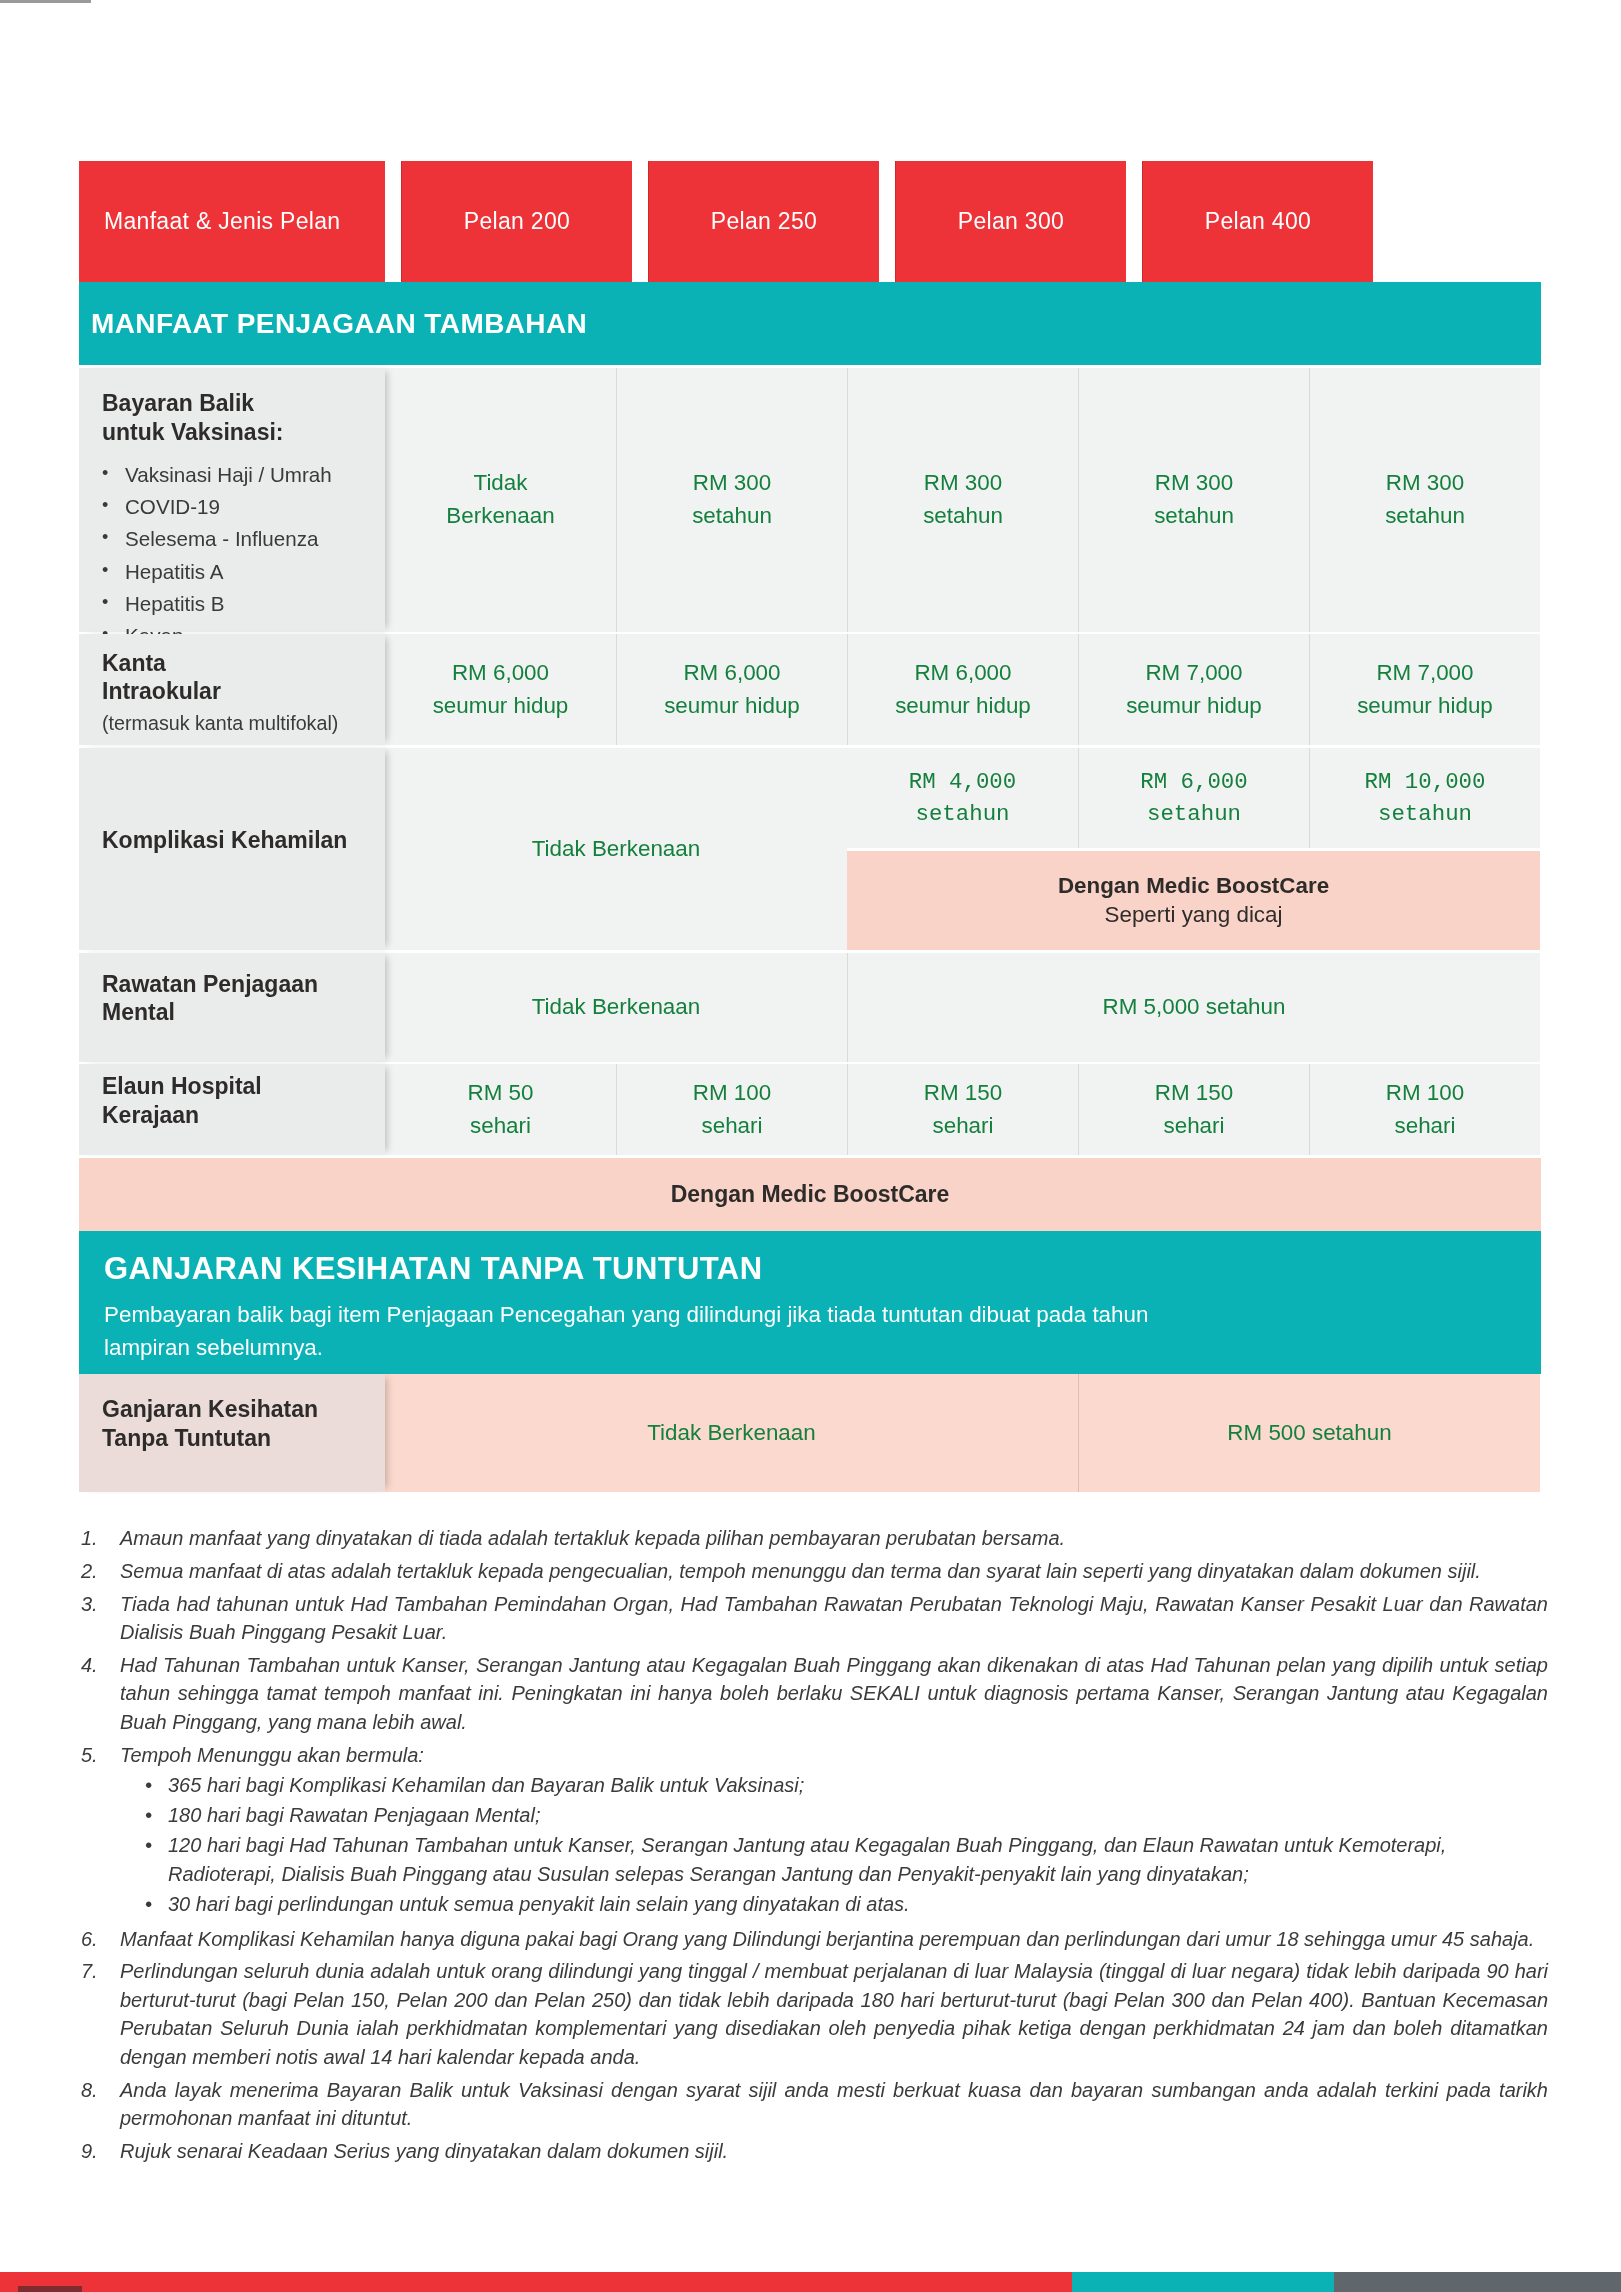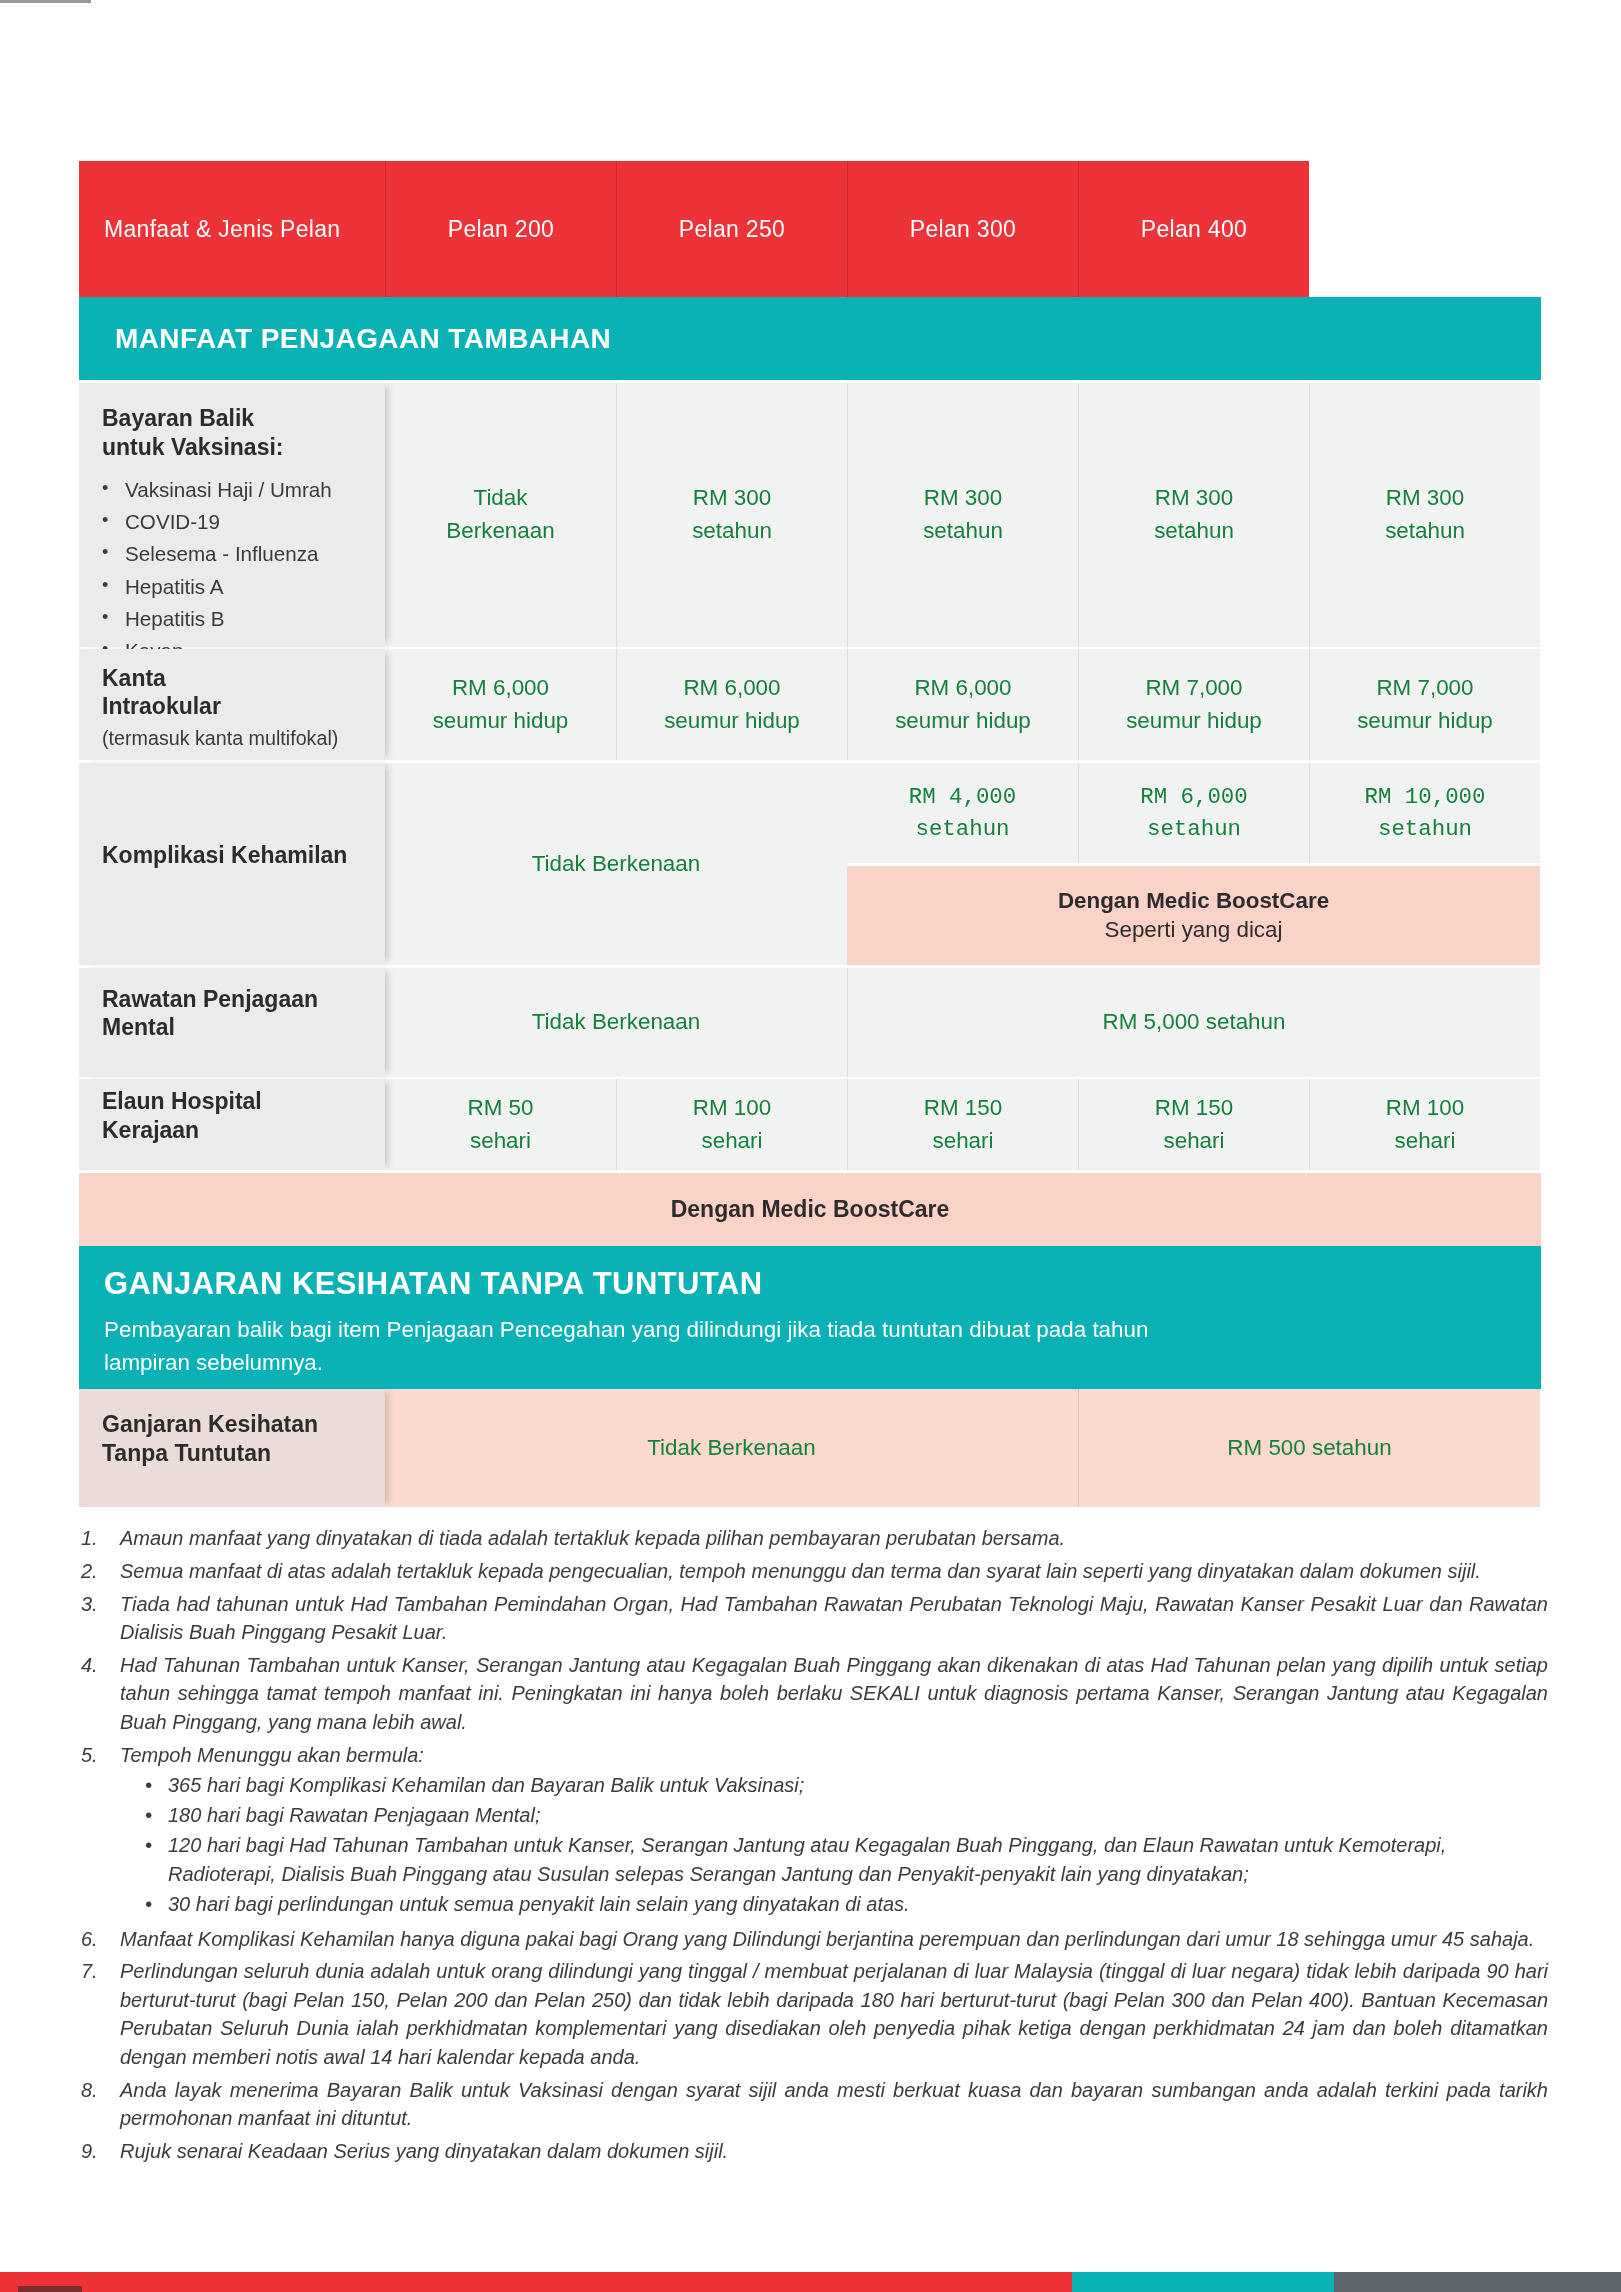--- a/index.html
+++ b/index.html
@@ -8,29 +8,29 @@
   .page { position:relative; width:1621px; height:2293px; background:#ffffff; overflow:hidden; }
 
   .corner-artifact-top { position:absolute; left:0; top:0; width:91px; height:2.7px; background:#9a9a9a; }
 
   .benefit-table { position:absolute; left:79px; top:161px; width:1462px; }
 
   .row { display:flex; }
   .gap { margin-bottom:2.7px; }
 
   
-  .hdr { height:136px; }
+  .hdr { height:121px;gap:16px; }
   .hdr-cell { background:#ee3338; color:#ffffff; display:flex; align-items:center; justify-content:center;
               font-size:23px; letter-spacing:0.3px; }
   .hdr-first { width:306px; justify-content:flex-start; padding-left:25px; }
   .hdr-plan { width:231px; border-left:1.8px solid #ca2930; }
 
   
   .section-band { height:83px; background:#0ab2b5; color:#ffffff; display:flex; align-items:center;
-                  padding-left:36px; font-size:28px; font-weight:bold; letter-spacing:0.4px; }
+                  padding-left:12px; font-size:28px; font-weight:bold; letter-spacing:0.4px; }
 
   
   .lbl { width:306px; background:#eaebeb; position:relative; z-index:2;
          box-shadow:5.4px 0 7.2px -3.6px rgba(0,0,0,0.22); padding:21.5px 18px 18px 23px; color:#2e2c2a; }
   .lbl-title { font-weight:bold; font-size:23px; line-height:1.25; white-space:pre-line; }
   .lbl-sub { font-size:19.7px; margin-top:5.4px; color:#3a3a3a; }
   .val { background:#f1f2f2; display:flex; align-items:center; justify-content:center; text-align:center;
          color:#15803d; font-size:22.4px; line-height:1.45; white-space:pre-line; }
   .w1 { width:231px; } .w2 { width:462px; } .w3 { width:693px; }
   .val + .val { border-left:1.8px solid #d9dada; }

